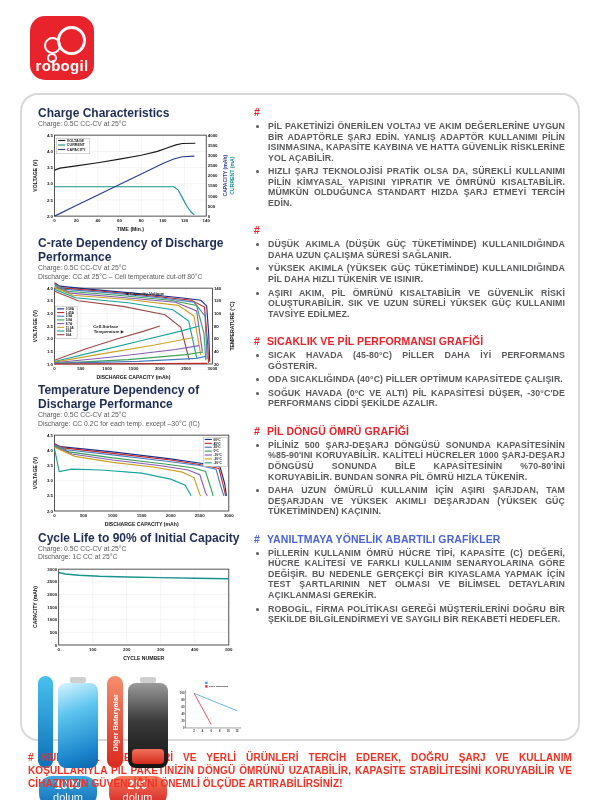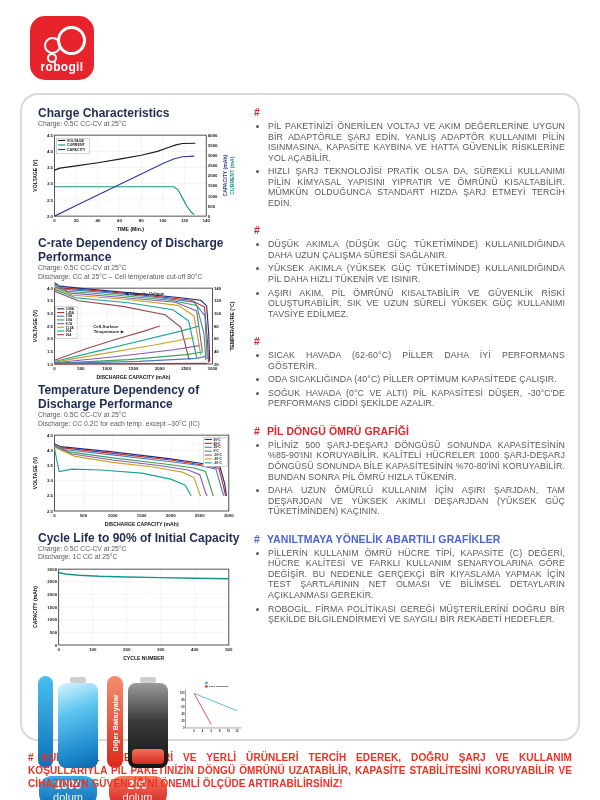--- a/index.html
+++ b/index.html
@@ -2,36 +2,36 @@
 <html><head>
 <meta charset="utf-8">
 <style>
   html,body{margin:0;padding:0}
   body{width:600px;height:800px;background:#fff;font-family:"Liberation Sans",sans-serif;position:relative;overflow:hidden}
   .header{display:flex;align-items:center;padding:16px 0 0 30px;gap:18px}
   .logo{width:64px;height:64px;background:#e8232b;border-radius:15px;position:relative;flex:0 0 auto}
   .logo .ring1{position:absolute;top:10px;left:27px;width:23px;height:23px;border:3px solid #fff;border-radius:50%}
   .logo .ring2{position:absolute;top:21px;left:14px;width:13px;height:13px;border:2.5px solid #fff;border-radius:50%}
   .logo .ring3{position:absolute;top:37px;left:17px;width:6px;height:6px;border:2px solid #fff;border-radius:50%}
-  .logo .logo-text{position:absolute;bottom:6px;width:100%;text-align:center;color:#fff;font-size:12px;font-weight:bold;letter-spacing:.3px}
+  .logo .logo-text{position:absolute;bottom:6px;width:100%;text-align:center;color:#fff;font-size:15px;font-weight:bold;letter-spacing:.3px}
   .title{color:#e8232b;font-size:21px;font-weight:800;line-height:1.13;width:445px;letter-spacing:.2px}
   .main-box{margin:13px 20px 0;border:2px solid #d9d9d9;border-radius:18px;height:648px;box-sizing:border-box;padding:11px 8px 6px 10px;display:flex;background:#fff}
   .left-col{width:212px;flex:0 0 auto}
   .right-col{flex:1;padding-left:10px;padding-right:5px}
   .chart-block{margin-bottom:2px}
   .chart-title{font-size:12px;font-weight:bold;color:#1f2d55;margin-left:6px}
   .chart-sub{font-size:6.8px;color:#5a5a5a;margin-left:6px;line-height:1.25}
   .chart-svg{width:205px;display:block;margin-top:1px}
   svg text{font-family:"Liberation Sans","DejaVu Sans",sans-serif}
   .sec{margin-bottom:16px}
   .sec-head{display:flex;gap:7px;font-size:10.5px;font-weight:800;margin-bottom:3px;letter-spacing:.1px}
   .sec-head.red{color:#e8232b}
   .sec-head.blue{color:#4a63d8}
   .sec ul{margin:0 0 0 14px;padding:0;list-style:disc}
-  .sec li{font-size:8.8px;font-weight:normal;color:#58595b;text-align:justify;line-height:1.2;margin-bottom:3px;letter-spacing:.1px}
+  .sec li{font-size:8.8px;font-weight:bold;color:#58595b;text-align:justify;line-height:1.2;margin-bottom:3px;letter-spacing:.1px}
   .battery-fig{display:flex;align-items:flex-start;gap:9px;padding:12px 0 0 6px}
   .bat-col{display:flex;flex-direction:column;align-items:center;gap:8px}
   .bat-row{display:flex;gap:5px;align-items:flex-end}
   .pill{width:15px;height:92px;border-radius:8px}
   .pill-blue{background:linear-gradient(180deg,#49c0ee,#0d6fb8)}
   .pill-red{background:linear-gradient(180deg,#f58e6e,#d42a1e);display:flex;align-items:center;justify-content:center;width:16px}
   .pill-label{writing-mode:vertical-rl;transform:rotate(180deg);color:#fff;font-size:7px;font-weight:bold;white-space:nowrap;letter-spacing:.2px}
   .bat{width:40px;height:85px;border-radius:8px;position:relative;margin-top:7px}
   .bat-blue{background:linear-gradient(160deg,#d8f4ff 0%,#5bc4ee 35%,#1a85cc 80%,#0c65a8 100%)}
   .bat-dark{background:linear-gradient(180deg,#9a9a9a,#3a3a3a 45%,#141414)}
@@ -372,23 +372,24 @@
       <ul>
         <li>DÜŞÜK AKIMLA (DÜŞÜK GÜÇ TÜKETİMİNDE) KULLANILDIĞINDA DAHA UZUN ÇALIŞMA SÜRESİ SAĞLANIR.</li>
         <li>YÜKSEK AKIMLA (YÜKSEK GÜÇ TÜKETİMİNDE) KULLANILDIĞINDA PİL DAHA HIZLI TÜKENİR VE ISINIR.</li>
         <li>AŞIRI AKIM, PİL ÖMRÜNÜ KISALTABİLİR VE GÜVENLİK RİSKİ OLUŞTURABİLİR. SIK VE UZUN SÜRELİ YÜKSEK GÜÇ KULLANIMI TAVSİYE EDİLMEZ.</li>
       </ul>
     </section>
 
     <section class="sec">
       <div class="sec-head red">
         <span>#</span>
+        <span>SICAKLIK VE PİL PERFORMANSI GRAFİĞİ</span>
       </div>
       <ul>
-        <li>SICAK HAVADA (62-60°C) PİLLER DAHA İYİ PERFORMANS GÖSTERİR.</li>
+        <li>SICAK HAVADA (45-80°C) PİLLER DAHA İYİ PERFORMANS GÖSTERİR.</li>
         <li>ODA SICAKLIĞINDA (40°C) PİLLER OPTİMUM KAPASİTEDE ÇALIŞIR.</li>
         <li>SOĞUK HAVADA (0°C VE ALTI) PİL KAPASİTESİ DÜŞER, -30°C'DE PERFORMANS CİDDİ ŞEKİLDE AZALIR.</li>
       </ul>
     </section>
 
     <section class="sec">
       <div class="sec-head red">
         <span>#</span>
         <span>PİL DÖNGÜ ÖMRÜ GRAFİĞİ</span>
       </div>

